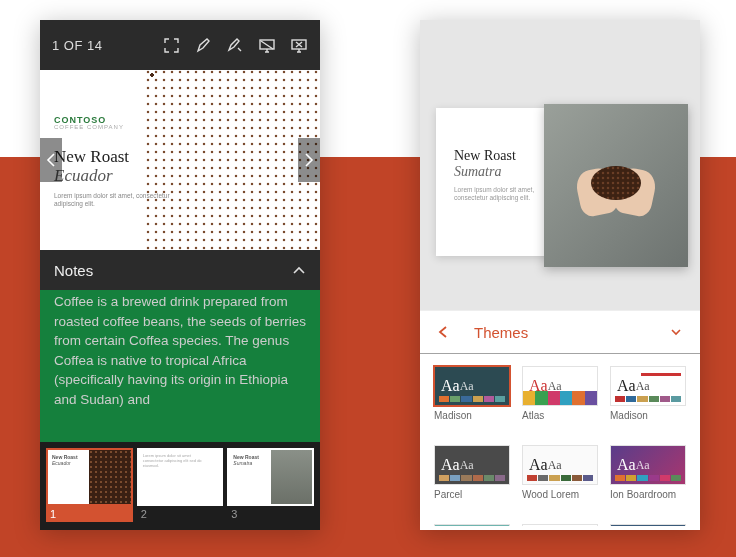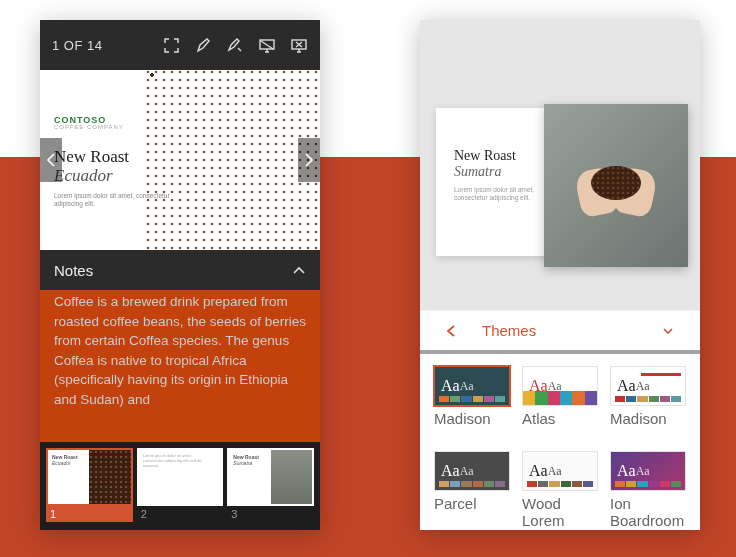--- a/index.html
+++ b/index.html
@@ -64,21 +64,21 @@
   .arrow.l { left:0; }
   .arrow.r { right:0; }
 
   .notes-head {
     height:40px; background:#2b2b2b; color:#eee;
     display:flex; align-items:center; padding:0 14px;
     font-size:15px; font-weight:300;
     justify-content:space-between;
   }
   .notes-body {
-    background:#c2410c; color:#ccc; padding:2px 14px 10px 14px;
+    background:#15803d; color:#ccc; padding:2px 14px 10px 14px;
     font-size:13.5px; line-height:1.45; height:152px; overflow:hidden;
     font-weight:300;
   }
 
   .thumbs {
     display:flex; height:80px; background:#1d1d1d; padding:6px 6px 0 6px; gap:4px;
   }
   .thumb {
     width:88px; display:flex; flex-direction:column;
   }
@@ -129,39 +129,39 @@
       radial-gradient(circle at 2px 2px, #6a3e26 1.4px, transparent 1.6px),
       #3d2213;
     background-size:5px 5px;
   }
   .r-slide-text { position:absolute; left:18px; top:40px; width:40%; }
   .r-title { font-family:Georgia,serif; font-size:14px; color:#222; }
   .r-sub { font-family:Georgia,serif; font-style:italic; font-size:14px; color:#666; }
   .r-lorem { font-size:6.5px; color:#999; margin-top:6px; line-height:1.3; }
 
   .r-tabbar {
-    height:44px; border-top:1px solid #eee; border-bottom:4px solid #a3a3a3;
-    display:flex; align-items:center; padding:0 18px;
+    height:44px; border-top:1px solid #eee; border-bottom:1px solid #a3a3a3;
+    display:flex; align-items:center; padding:0 10px;
   }
   .r-back { color:#d35230; font-size:16px; padding:4px 8px; }
   .r-tab-label { color:#d35230; font-size:15px; margin-left:18px; }
   .r-more { margin-left:auto; color:#d35230; padding:4px 8px; }
 
   .r-grid {
     padding:12px 14px; display:grid; grid-template-columns:repeat(3,1fr);
     gap:24px 12px; height:172px; overflow:hidden;
   }
   .theme { display:flex; flex-direction:column; gap:4px; }
   .theme-sw {
     height:40px; position:relative; display:flex; align-items:center;
     font-family:Georgia,serif; font-size:16px; padding-left:6px;
     border:1px solid #e2e2e2;
   }
   .theme-sw.selected { outline:2px solid #d35230; outline-offset:-1px; }
-  .theme-name { font-size:15px; color:#666; }
+  .theme-name { font-size:10px; color:#666; }
   .sw-strip {
     position:absolute; left:4px; bottom:3px; right:4px; height:6px;
     display:flex; gap:1px;
   }
   .sw-strip span { flex:1; }
   .aa2 { font-size:12px; opacity:0.8; }
 
   
   .th-madison { background:#2c4a52; color:#fff; }
   .th-atlas { background:#fff; color:#c33; }

